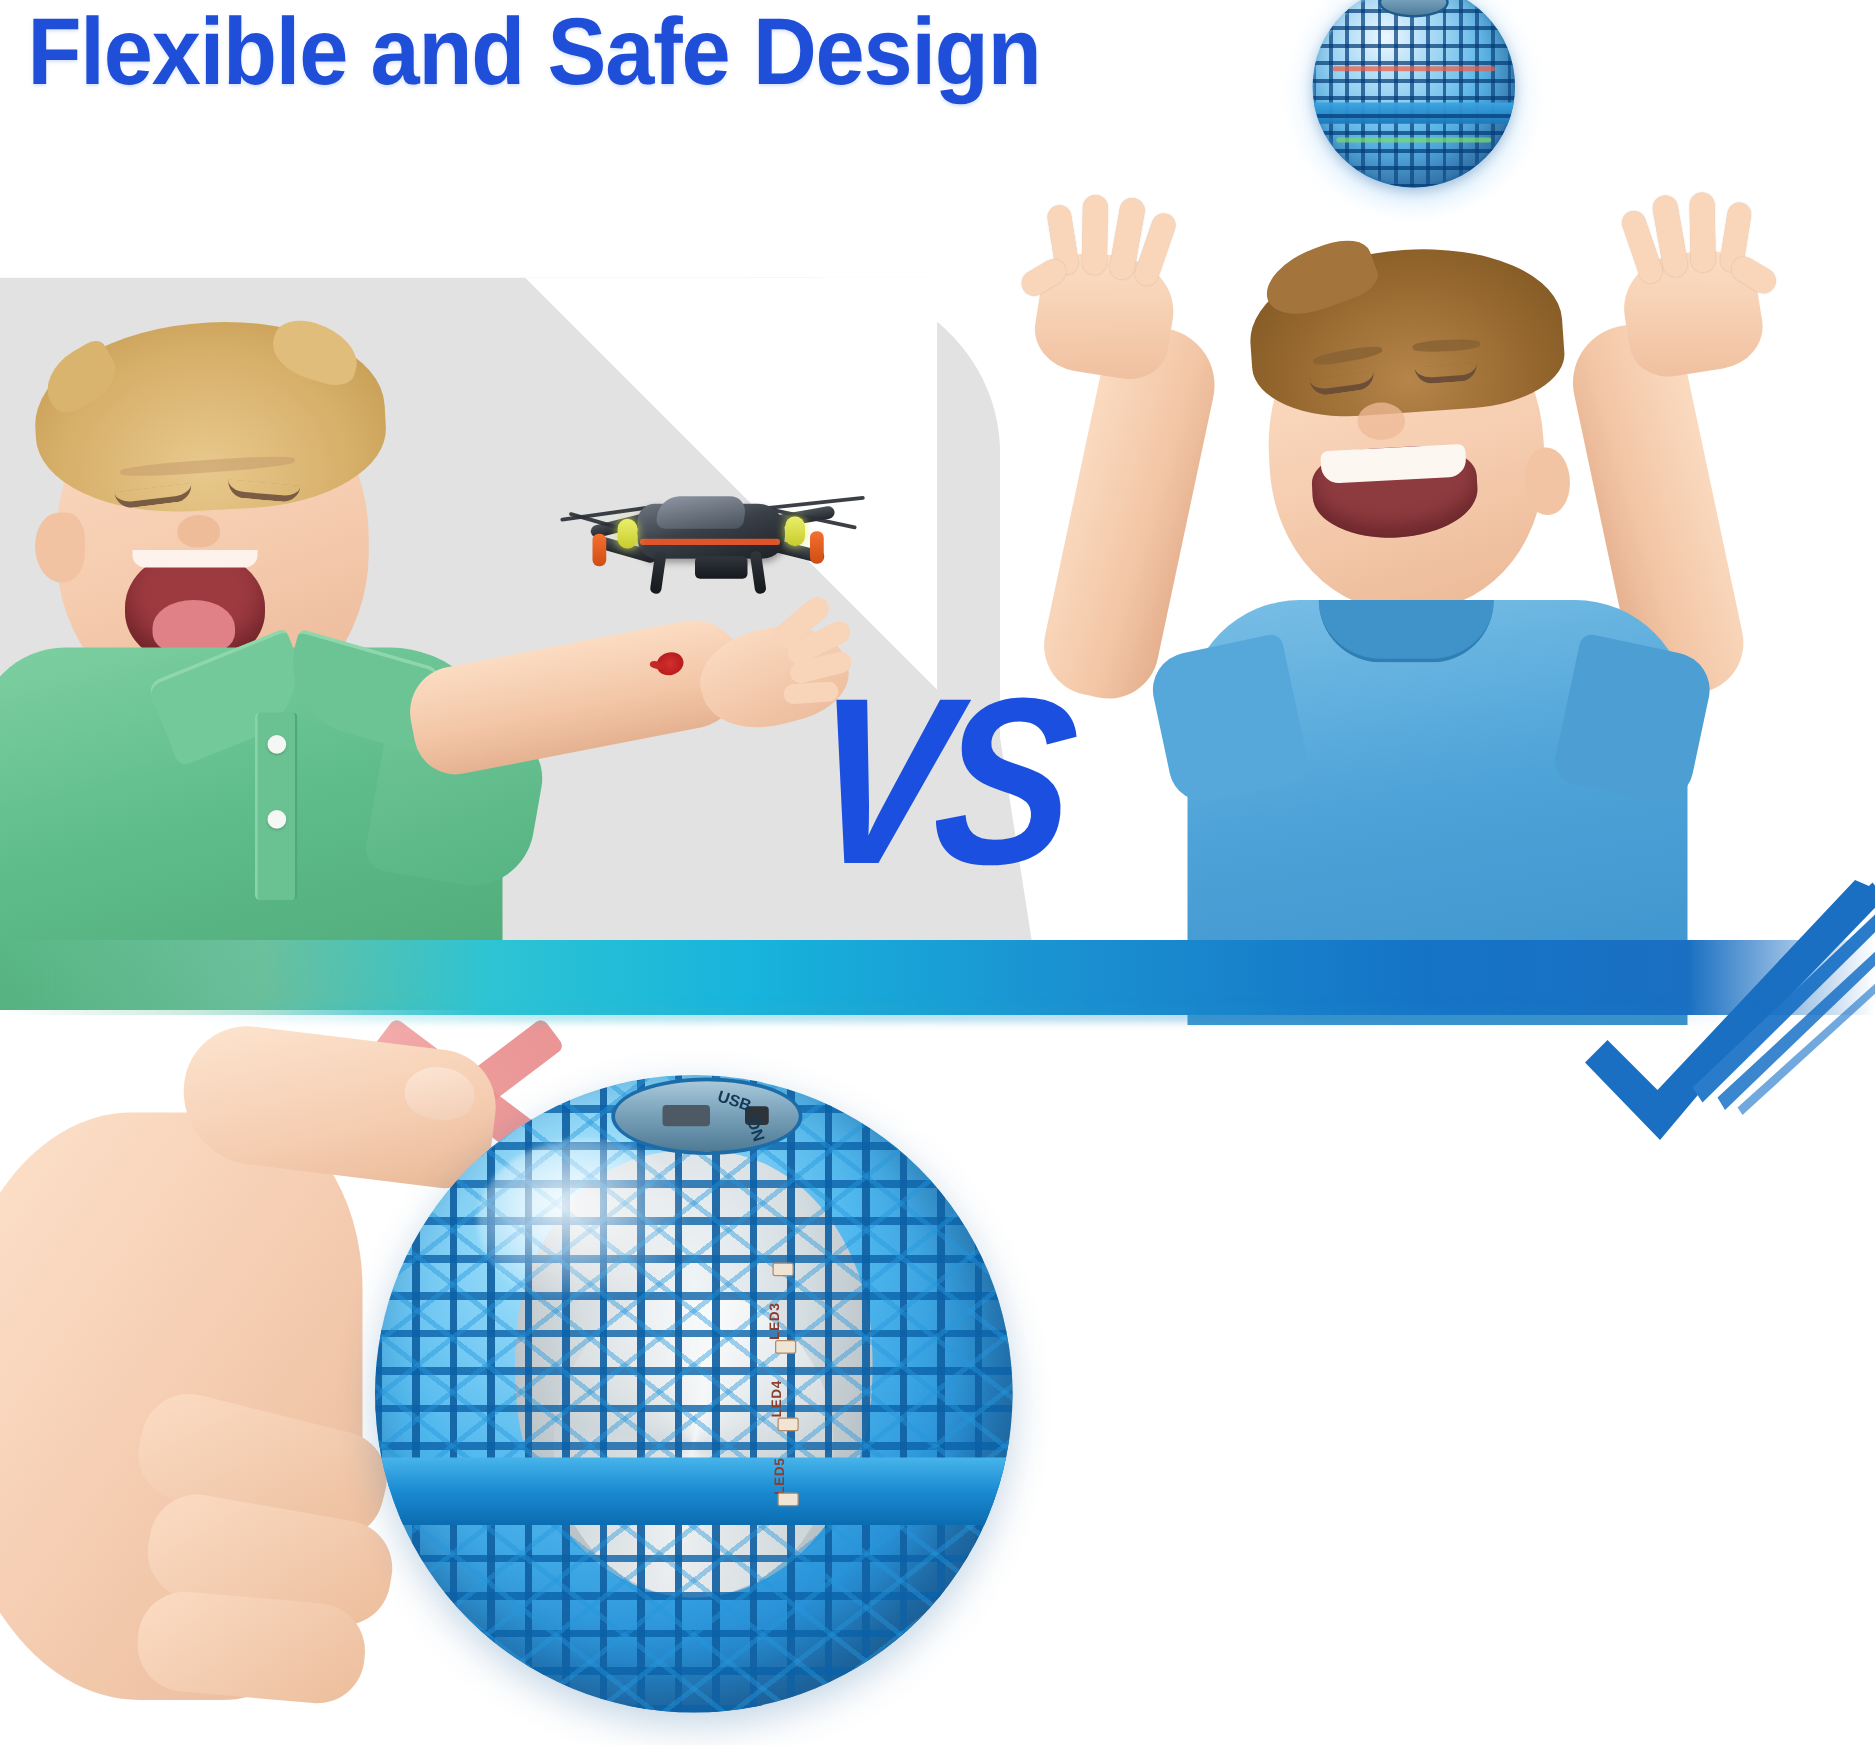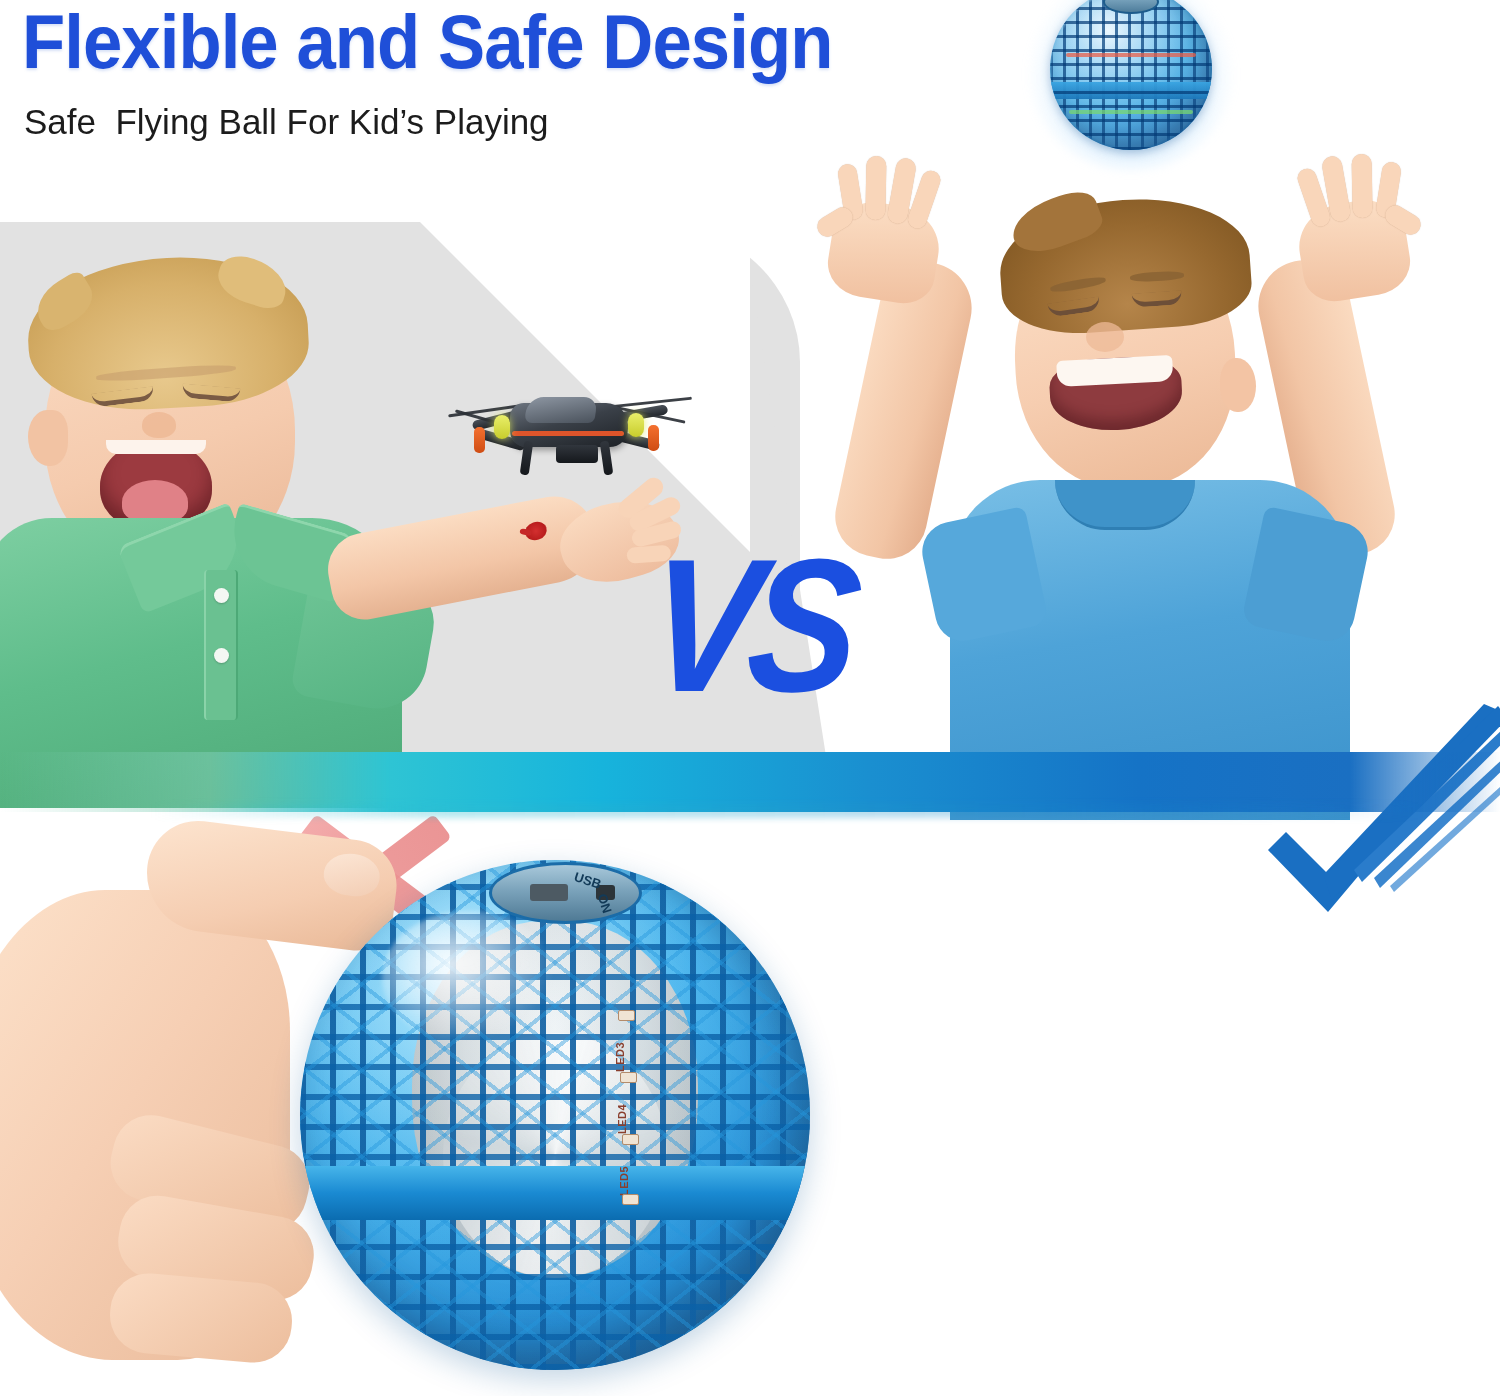--- a/index.html
+++ b/index.html
@@ -378,21 +378,20 @@
     transform: rotate(-90deg); transform-origin: left top;
     letter-spacing: .5px;
   }
   .led-chip{ position:absolute; width:17px; height:11px; background:#f0e4d4; border:1px solid #b38b6a; border-radius:2px;}
 </style>
 </head>
 <body>
 
 <div class="header">
   <div class="headline">Flexible and Safe Design</div>
-  <div class="subhead">Safe  Flying Ball For Kid’s Playing</div>
 
   <div class="ball-top">
     <div class="ball-glow"></div>
     <div class="ball-body">
       <div class="ball-led-r"></div>
       <div class="ball-led-g"></div>
       <div class="ball-eq"></div>
     </div>
     <div class="ball-cap"></div>
   </div>

